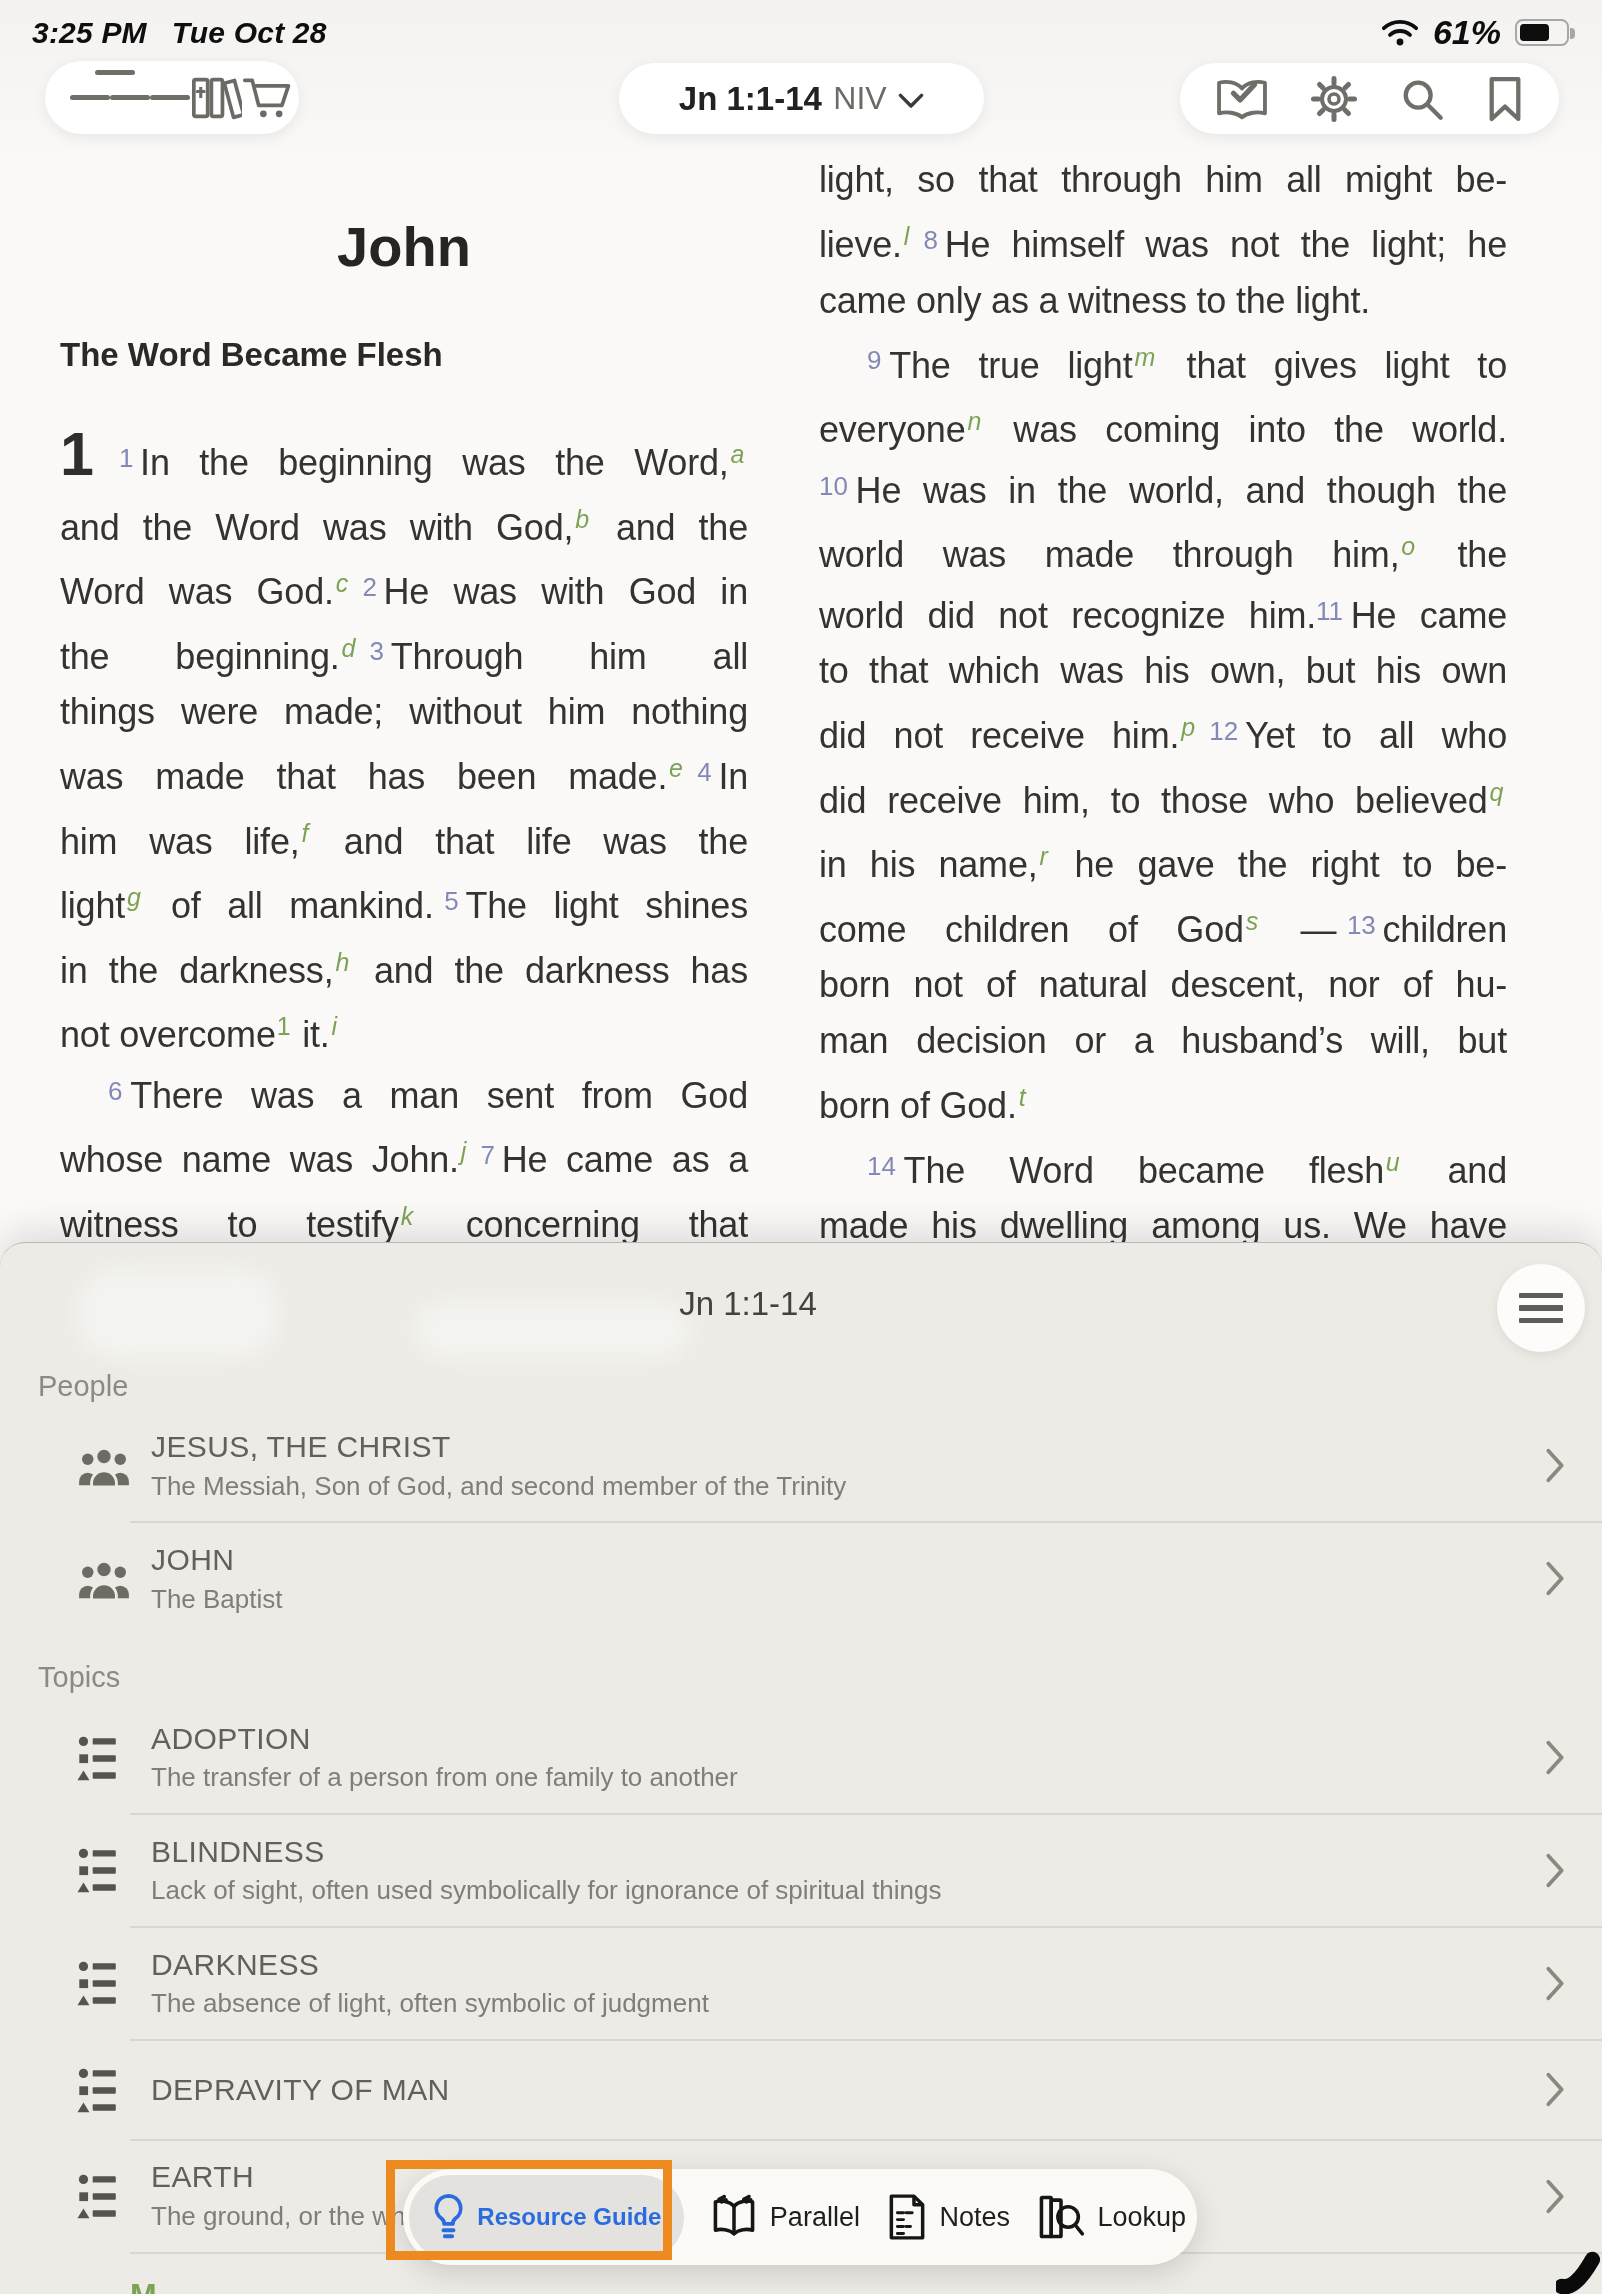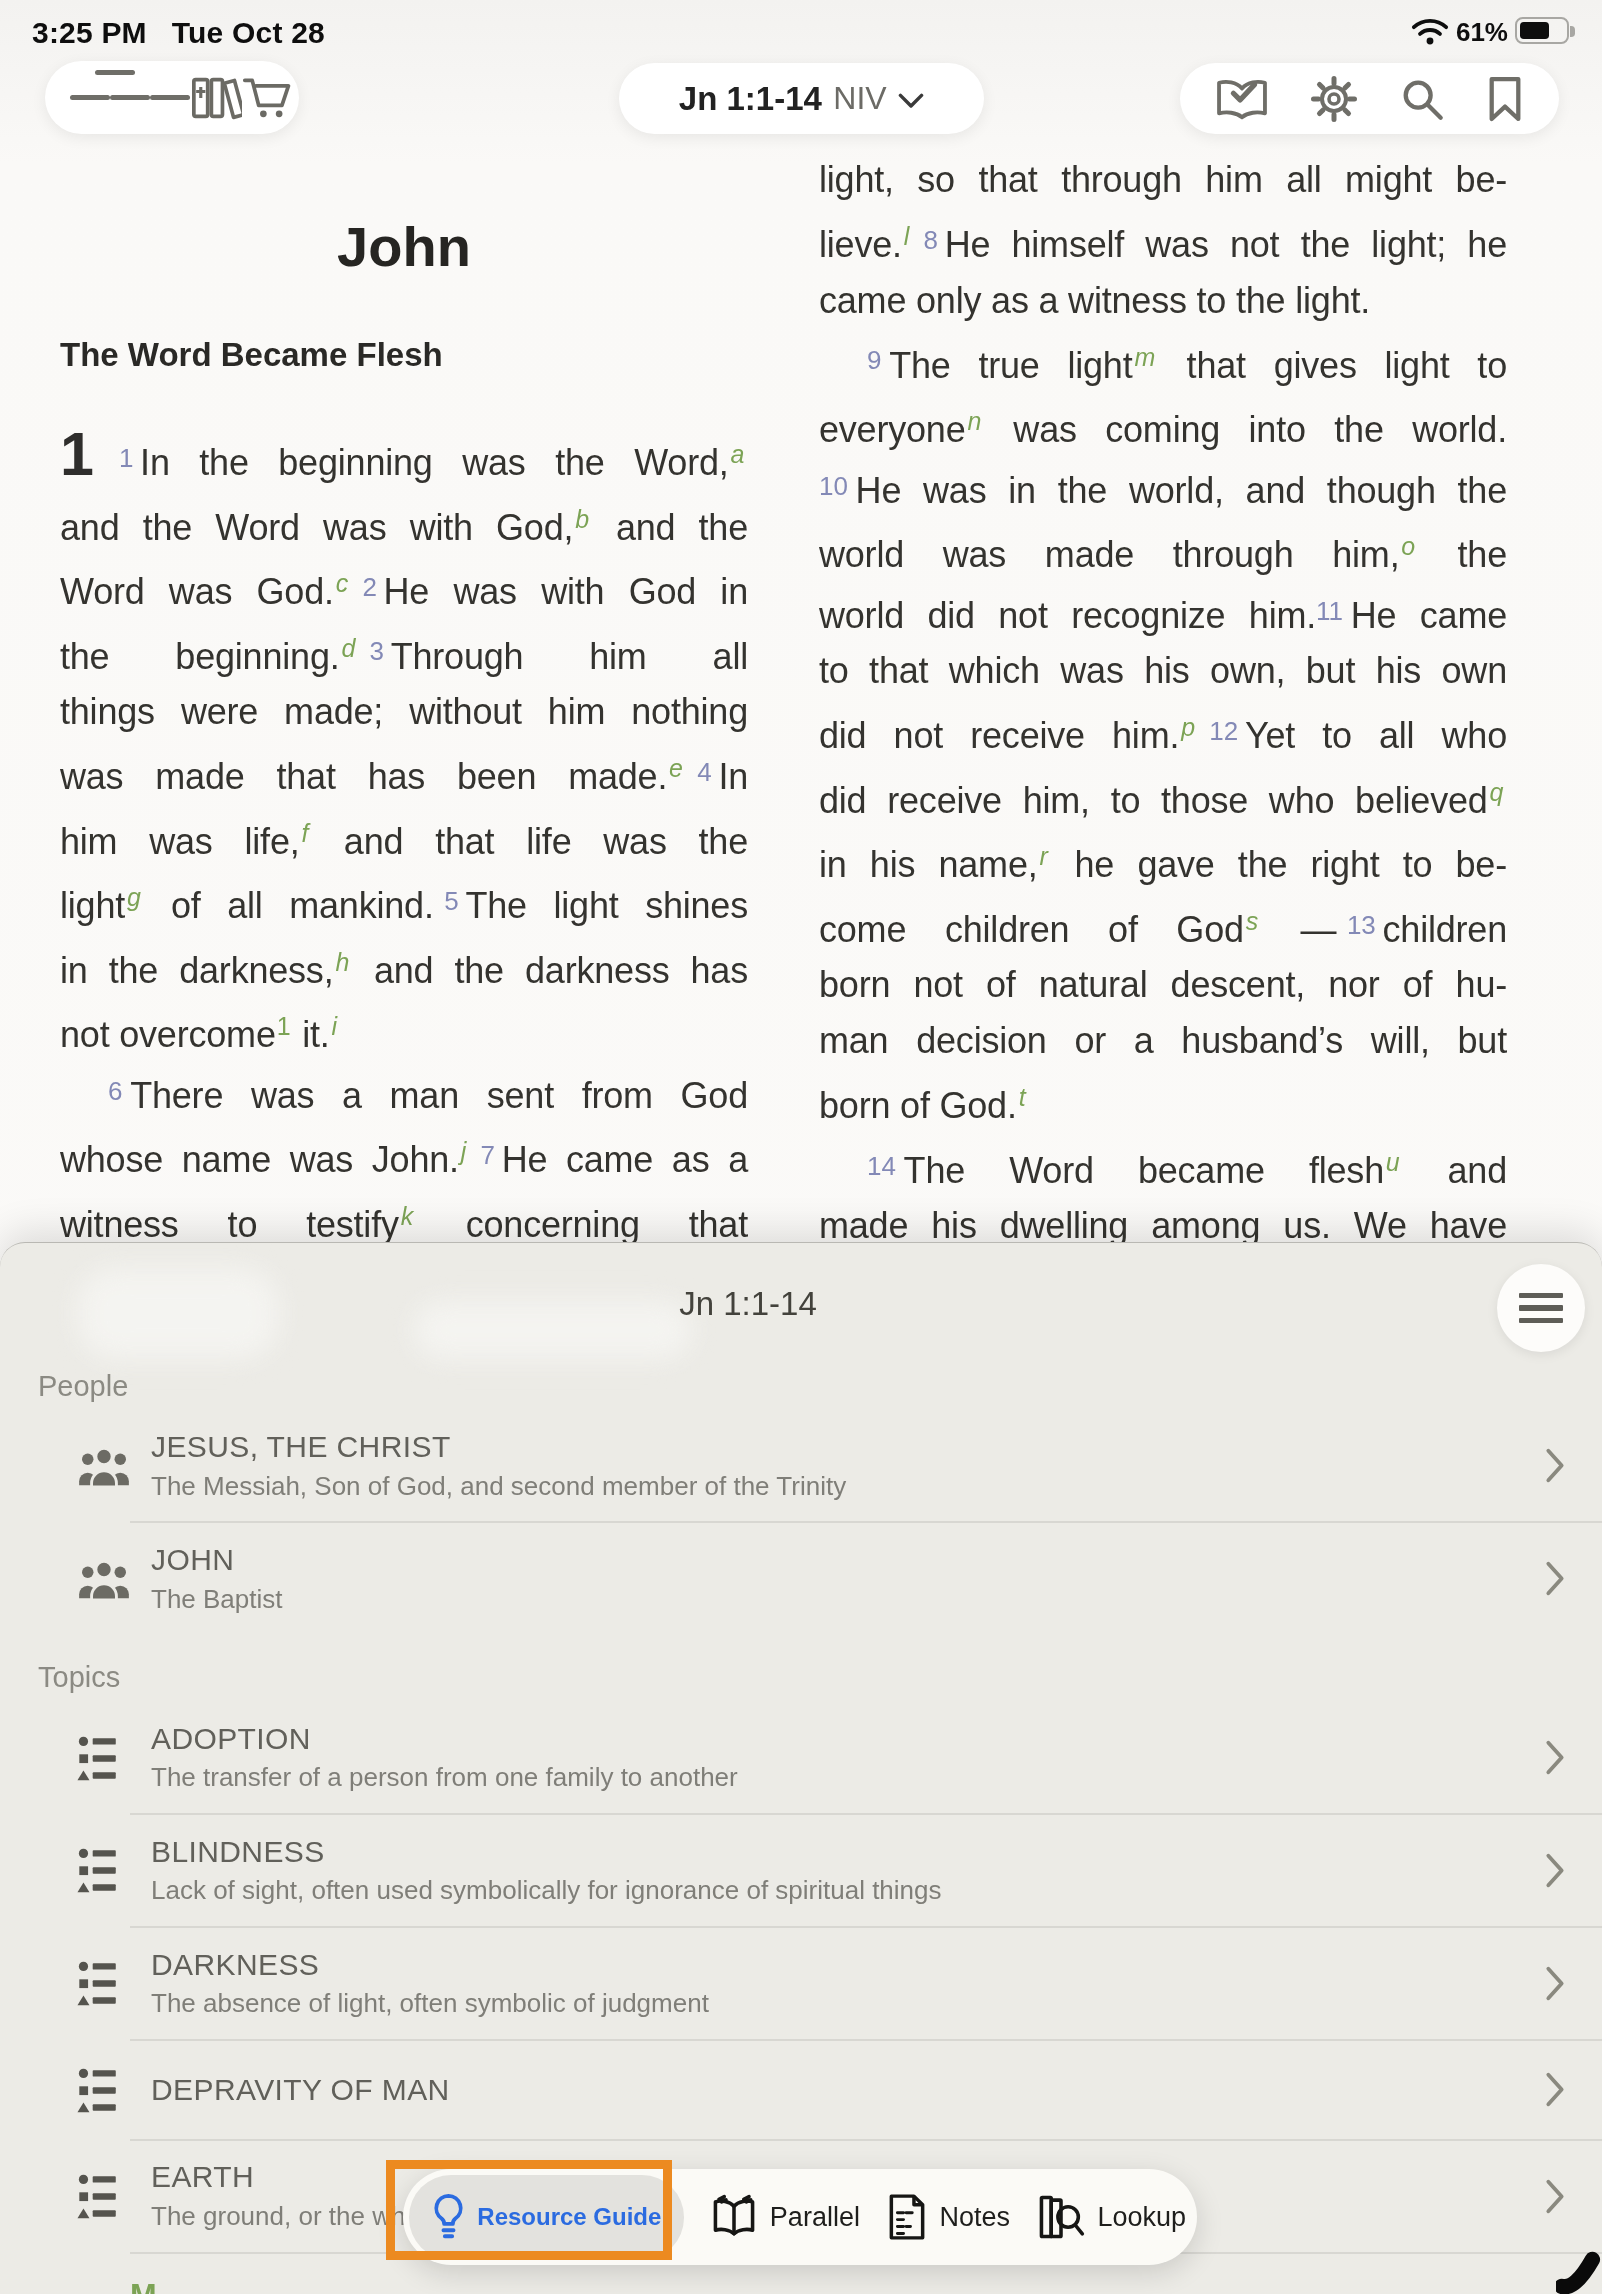--- a/index.html
+++ b/index.html
@@ -4,23 +4,23 @@
 <style>
   * { margin:0; padding:0; box-sizing:border-box; }
   html,body { width:1602px; height:2294px; overflow:hidden; }
   body { font-family:"Liberation Sans","DejaVu Sans",sans-serif; background:#f6f5f3; }
   #screen { position:relative; width:1602px; height:2294px; overflow:hidden;
             background:linear-gradient(#f3f2f0 0px,#faf9f7 163px,#fbfaf8 100%); }
 
   
   .statusbar { position:absolute; top:11.5px; left:0; right:0; height:42px;
                display:flex; justify-content:space-between; align-items:center;
-               padding:0 33px 0 32px; color:#0e0e0e; }
+               padding:0 33px 0 32px; color:#0e0e0e;font-style:italic; }
   .sb-left { display:flex; gap:25px; font-size:30px; font-weight:700; letter-spacing:0.2px;}
-  .sb-right { display:flex; gap:7px; font-size:26px; font-weight:600; }
+  .sb-right { display:flex; align-items:center; gap:14px; font-size:34px; font-weight:600; }
   .battery { position:relative; width:54px; height:27px; border:2.9px solid #a8a7a3; border-radius:7.7px; }
   .battery .fill { position:absolute; left:2.9px; top:2.9px; bottom:2.9px; width:58%; background:#0e0e0e; border-radius:3.8px; }
   .battery .nub { position:absolute; right:-7.7px; top:6.7px; width:4.8px; height:11.5px; background:#a8a7a3; border-radius:0 3.8px 3.8px 0; }
 
   
   .pill { position:absolute; top:61px; background:#fff; border-radius:38px;
           box-shadow:0 3.8px 15.4px rgba(0,0,0,.07); display:flex; align-items:center; }
   .pill-left  { left:45px;  width:254px; height:73px; justify-content:space-around; padding:0 25px; }
   .pill-center{ left:619px; width:365px; height:71px; top:63px; justify-content:center; gap:11.5px; cursor:pointer;}
   .pill-right { left:1180px; width:379px; height:71px; top:63px; justify-content:space-between; padding:0 35px; }

